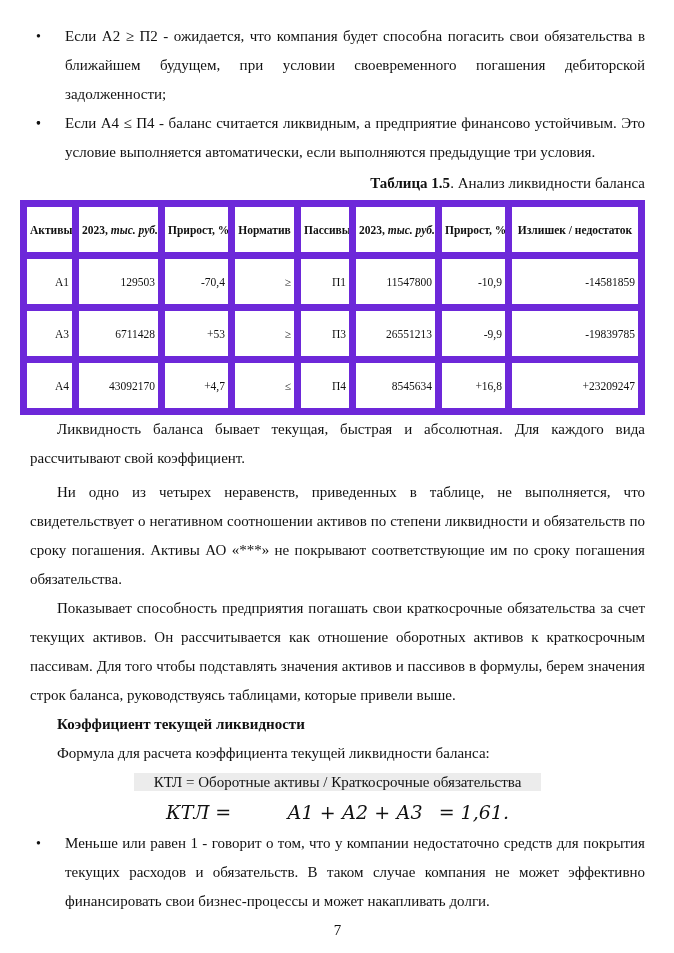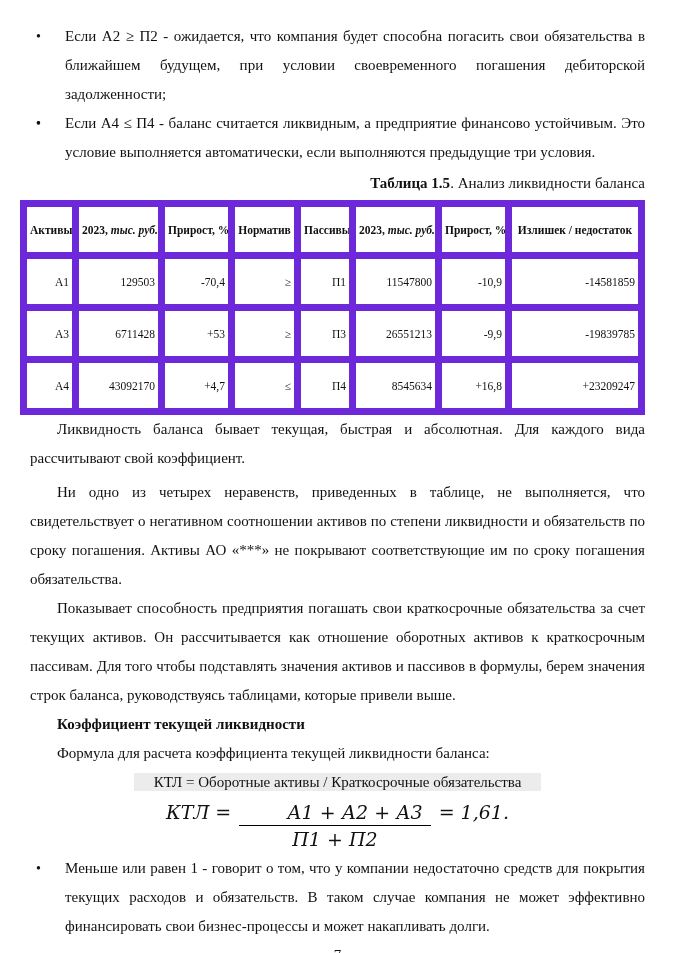--- a/index.html
+++ b/index.html
@@ -188,21 +188,20 @@
   <p class="para indent">Формула для расчета коэффициента текущей ликвидности баланса:</p>
 
   <div class="center-line">
     <span class="hl">КТЛ = Оборотные активы / Краткосрочные обязательства</span>
   </div>
 
   <div class="formula-row">
     <span>КТЛ =</span>
     <span class="fraction">
       <span class="num">А1 + А2 + А3</span>
-      <span class="den">П1 + П2</span>
     </span>
     <span>= 1,61.</span>
   </div>
 
   <div class="bullet-item">
     <span class="bullet-marker">•</span>
     <span>Меньше или равен 1 - говорит о том, что у компании недостаточно средств для покрытия текущих расходов и обязательств. В таком случае компания не может эффективно финансировать свои бизнес-процессы и может накапливать долги.</span>
   </div>
 
   <div class="page-number">7</div>

